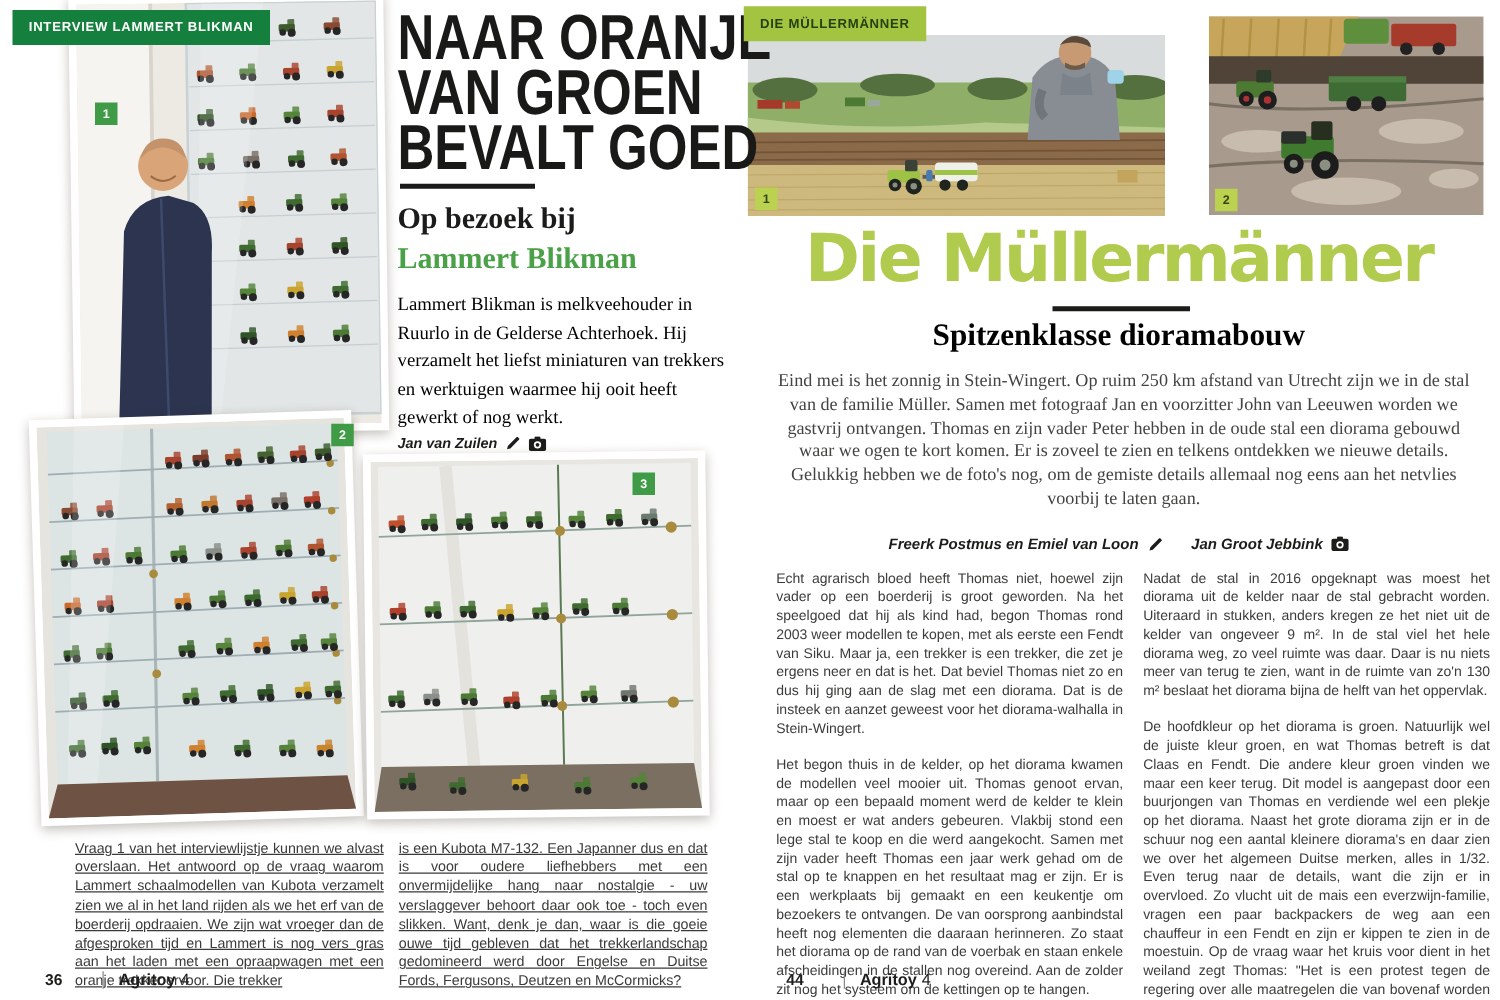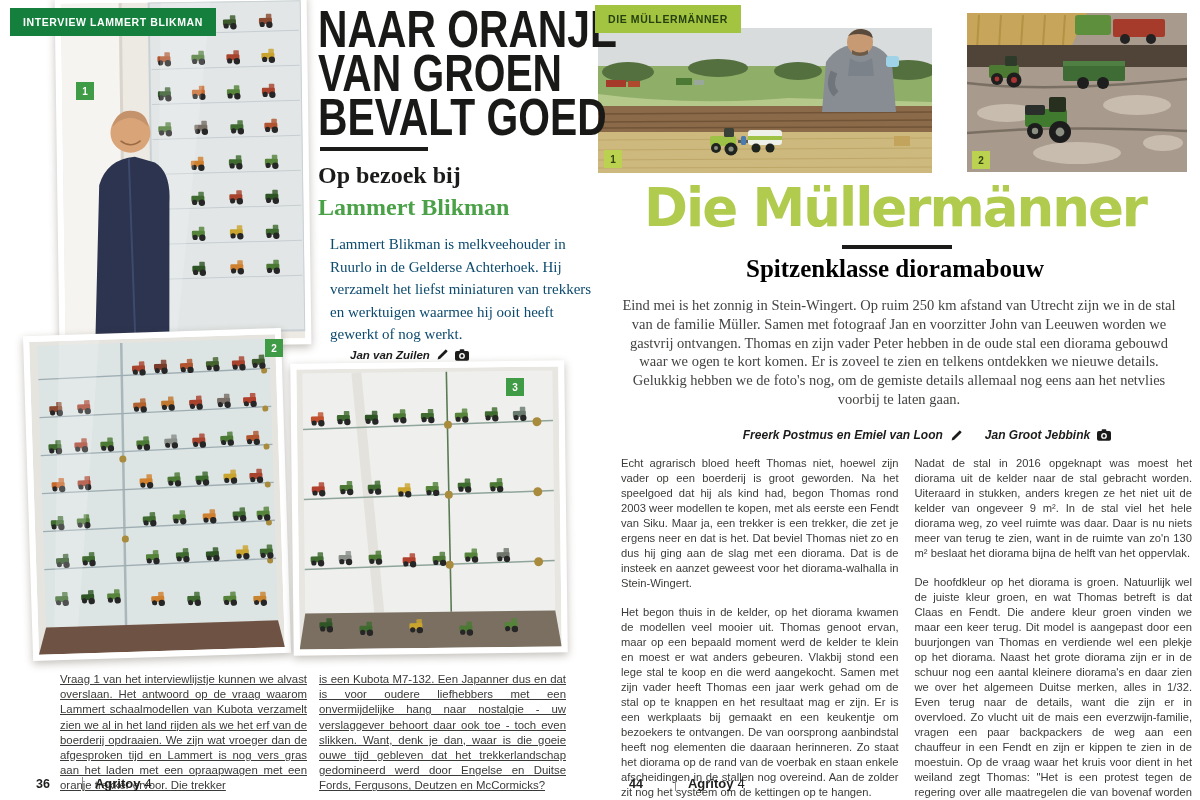--- a/index.html
+++ b/index.html
@@ -21,23 +21,23 @@
   .photo{position:absolute;overflow:hidden;}
   
   .hl{position:absolute;left:318px;top:8px;z-index:4;}
   .hl .line{height:44px;}
   .hl .inner{display:inline-block;transform:scaleX(.8);transform-origin:0 50%;
              font:800 51px/44px "Liberation Sans",sans-serif;letter-spacing:0;
              color:#191917;white-space:nowrap;}
   .rule{position:absolute;background:#1b1b19;height:4px;z-index:4;}
   .subhead-l{position:absolute;left:318px;font:bold 24px/1 "Liberation Serif",serif;z-index:4;}
   .intro-l{position:absolute;left:318px;top:233px;width:264px;
-           font:15px/22.5px "Liberation Serif",serif;color:#0c4a6e;z-index:4;margin-left:12px;}
+           font:15px/22.5px "Liberation Serif",serif;color:#000000;z-index:4;}
   .byline{position:absolute;display:flex;align-items:center;gap:6px;z-index:5;
-          font:italic bold 11.5px "Liberation Sans",sans-serif;color:#1c1c1a;margin-left:32px;}
+          font:italic bold 11.5px "Liberation Sans",sans-serif;color:#1c1c1a;}
   .cols-l{position:absolute;left:60px;top:672px;width:506px;display:flex;gap:12px;z-index:4;}
   .cols-l .col{width:247px;font:11.4px/15.2px "Liberation Sans",sans-serif;
                text-align:justify;color:#3a3a38;text-decoration:underline;}
   
   .hl-r{position:absolute;left:598px;top:180px;width:594px;text-align:center;z-index:4;
         font:bold 53px/56px "DejaVu Sans",sans-serif;letter-spacing:-2px;color:#b0cb4e;}
   .subhead-r{position:absolute;left:598px;top:255px;width:594px;text-align:center;z-index:4;
              font:600 25px/1.1 "Liberation Serif",serif;color:#000000;}
   .intro-r{position:absolute;left:622px;top:296px;width:554px;text-align:center;z-index:4;
            font:14.5px/18.8px "Liberation Serif",serif;color:#434341;}

